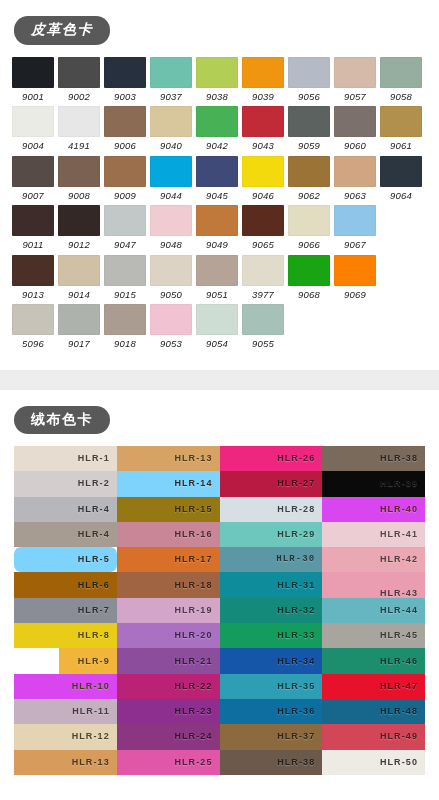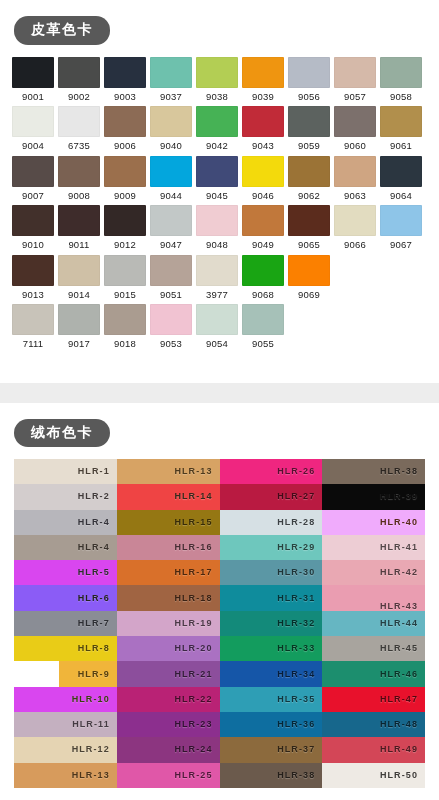--- a/index.html
+++ b/index.html
@@ -18,21 +18,21 @@
     box-sizing: border-box;
   }
 
   
   .card {
     background: #ffffff;
     width: 439px;
     box-sizing: border-box;
     padding: 0;
   }
-  .card-leather { padding: 16px 0 29px 0; }
+  .card-leather { padding: 16px 0 16px 0; font-style: italic; }
   .card-fabric  { padding: 16px 0 30px 0; }
   .section-gap  { height: 20px; background: #ededed; }
 
   
   .pill-wrap { padding: 0 0 12px 14px; }
   .pill {
     display: inline-block;
     background: #595959;
     color: #ffffff;
     font-size: 14px;
@@ -168,21 +168,21 @@
             <div class="lcode">9058</div>
           </div>
         </div>
         <div class="leather-row">
           <div class="lcell">
             <div class="lchip" style="background: rgb(233, 235, 228);"></div>
             <div class="lcode">9004</div>
           </div>
           <div class="lcell">
             <div class="lchip" style="background: rgb(231, 231, 231);"></div>
-            <div class="lcode">6735</div>
+            <div class="lcode">4191</div>
           </div>
           <div class="lcell">
             <div class="lchip" style="background: rgb(140, 107, 85);"></div>
             <div class="lcode">9006</div>
           </div>
           <div class="lcell">
             <div class="lchip" style="background: rgb(216, 199, 156);"></div>
             <div class="lcode">9040</div>
           </div>
           <div class="lcell">
@@ -239,24 +239,20 @@
             <div class="lchip" style="background: rgb(207, 165, 130);"></div>
             <div class="lcode">9063</div>
           </div>
           <div class="lcell">
             <div class="lchip" style="background: rgb(43, 54, 64);"></div>
             <div class="lcode">9064</div>
           </div>
         </div>
         <div class="leather-row">
           <div class="lcell">
-            <div class="lchip" style="background: rgb(66, 48, 43);"></div>
-            <div class="lcode">9010</div>
-          </div>
-          <div class="lcell">
             <div class="lchip" style="background: rgb(62, 44, 43);"></div>
             <div class="lcode">9011</div>
           </div>
           <div class="lcell">
             <div class="lchip" style="background: rgb(51, 40, 38);"></div>
             <div class="lcode">9012</div>
           </div>
           <div class="lcell">
             <div class="lchip" style="background: rgb(194, 200, 199);"></div>
             <div class="lcode">9047</div>
@@ -287,20 +283,24 @@
             <div class="lchip" style="background: rgb(75, 48, 39);"></div>
             <div class="lcode">9013</div>
           </div>
           <div class="lcell">
             <div class="lchip" style="background: rgb(207, 192, 166);"></div>
             <div class="lcode">9014</div>
           </div>
           <div class="lcell">
             <div class="lchip" style="background: rgb(185, 186, 182);"></div>
             <div class="lcode">9015</div>
+          </div>
+          <div class="lcell">
+            <div class="lchip" style="background: rgb(221, 211, 196);"></div>
+            <div class="lcode">9050</div>
           </div>
           <div class="lcell">
             <div class="lchip" style="background: rgb(181, 163, 152);"></div>
             <div class="lcode">9051</div>
           </div>
           <div class="lcell">
             <div class="lchip" style="background: rgb(225, 219, 204);"></div>
             <div class="lcode">3977</div>
           </div>
           <div class="lcell">
@@ -312,21 +312,21 @@
             <div class="lcode">9069</div>
           </div>
           <div class="lcell empty">
             <div class="lchip"></div>
             <div class="lcode"></div>
           </div>
         </div>
         <div class="leather-row">
           <div class="lcell">
             <div class="lchip" style="background: rgb(200, 195, 185);"></div>
-            <div class="lcode">7111</div>
+            <div class="lcode">5096</div>
           </div>
           <div class="lcell">
             <div class="lchip" style="background: rgb(174, 178, 173);"></div>
             <div class="lcode">9017</div>
           </div>
           <div class="lcell">
             <div class="lchip" style="background: rgb(170, 156, 144);"></div>
             <div class="lcode">9018</div>
           </div>
           <div class="lcell">
@@ -370,24 +370,24 @@
           </div>
           <div class="fswatch" style="background: rgb(211, 205, 205);">
             <span class="fcode" style="color: rgb(65, 59, 59);">HLR-2</span>
           </div>
           <div class="fswatch" style="background: rgb(183, 182, 187);">
             <span class="fcode" style="color: rgb(52, 51, 58);">HLR-4</span>
           </div>
           <div class="fswatch" style="background: rgb(167, 156, 146);">
             <span class="fcode" style="color: rgb(58, 51, 44);">HLR-4</span>
           </div>
-          <div class="fswatch" style="background: #d946ef;">
+          <div class="fswatch" style="background: #7dd3fc; border-radius: 7px;">
             <span class="fcode" style="color: rgb(46, 46, 45);">HLR-5</span>
           </div>
-          <div class="fswatch" style="background: #8b5cf6; padding-left: 40px;">
+          <div class="fswatch" style="background: #a16207; padding-left: 40px;">
             <span class="fcode" style="color: rgb(36, 36, 31);">HLR-6</span>
           </div>
           <div class="fswatch" style="background: rgb(138, 141, 149);">
             <span class="fcode" style="color: rgb(44, 46, 51);">HLR-7</span>
           </div>
           <div class="fswatch" style="background: rgb(233, 204, 23);">
             <span class="fcode" style="color: rgb(83, 71, 10);">HLR-8</span>
           </div>
           <div class="fswatch" style="background: rgb(240, 181, 58); margin-left: 45px;">
             <span class="fcode" style="color: rgb(87, 64, 15);">HLR-9</span>
@@ -402,21 +402,21 @@
             <span class="fcode" style="color: rgb(75, 67, 52);">HLR-12</span>
           </div>
           <div class="fswatch" style="background: rgb(215, 155, 92);">
             <span class="fcode" style="color: rgb(77, 53, 25);">HLR-13</span>
           </div>
         </div>
         <div class="fcol">
           <div class="fswatch" style="background: rgb(215, 163, 100);">
             <span class="fcode" style="color: rgb(78, 58, 28);">HLR-13</span>
           </div>
-          <div class="fswatch" style="background: #ef4444;">
+          <div class="fswatch" style="background: #7dd3fc;">
             <span class="fcode" style="color: rgb(55, 41, 27);">HLR-14</span>
           </div>
           <div class="fswatch" style="background: rgb(149, 119, 19);">
             <span class="fcode" style="color: rgb(56, 44, 6);">HLR-15</span>
           </div>
           <div class="fswatch" style="background: rgb(201, 134, 151);">
             <span class="fcode" style="color: rgb(71, 44, 51);">HLR-16</span>
           </div>
           <div class="fswatch" style="background: rgb(217, 112, 42);">
             <span class="fcode" style="color: rgb(77, 39, 12);">HLR-17</span>
@@ -453,21 +453,21 @@
           <div class="fswatch" style="background: rgb(185, 26, 65);">
             <span class="fcode" style="color: rgb(67, 10, 24);">HLR-27</span>
           </div>
           <div class="fswatch" style="background: rgb(214, 224, 228);">
             <span class="fcode" style="color: rgb(61, 66, 69); text-align: center;">HLR-28</span>
           </div>
           <div class="fswatch" style="background: rgb(110, 199, 189);">
             <span class="fcode" style="color: rgb(39, 68, 63);">HLR-29</span>
           </div>
           <div class="fswatch" style="background: rgb(91, 151, 165);">
-            <span class="fcode" style="color: rgb(31, 53, 57);">HLR-30</span>
+            <span class="fcode" style="color: rgb(31, 53, 57); font-family: Liberation Mono, monospace;">HLR-30</span>
           </div>
           <div class="fswatch" style="background: rgb(15, 140, 156);">
             <span class="fcode" style="color: rgb(5, 50, 55);">HLR-31</span>
           </div>
           <div class="fswatch" style="background: rgb(19, 138, 122);">
             <span class="fcode" style="color: rgb(5, 48, 43);">HLR-32</span>
           </div>
           <div class="fswatch" style="background: rgb(19, 156, 94);">
             <span class="fcode" style="color: rgb(5, 55, 33);">HLR-33</span>
           </div>
@@ -487,21 +487,21 @@
             <span class="fcode" style="color: rgb(37, 31, 26);">HLR-38</span>
           </div>
         </div>
         <div class="fcol">
           <div class="fswatch" style="background: rgb(122, 106, 92);">
             <span class="fcode" style="color: rgb(43, 37, 32);">HLR-38</span>
           </div>
           <div class="fswatch" style="background: rgb(10, 10, 10);">
             <span class="fcode" style="color: rgb(10, 10, 10);">HLR-39</span>
           </div>
-          <div class="fswatch" style="background: #f0abfc;">
+          <div class="fswatch" style="background: #d946ef;">
             <span class="fcode" style="color: rgb(87, 41, 25);">HLR-40</span>
           </div>
           <div class="fswatch" style="background: rgb(237, 205, 212);">
             <span class="fcode" style="color: rgb(84, 71, 73);">HLR-41</span>
           </div>
           <div class="fswatch" style="background: rgb(233, 168, 179);">
             <span class="fcode" style="color: rgb(83, 59, 63);">HLR-42</span>
           </div>
           <div class="fswatch" style="background: rgb(234, 157, 177);">
             <span class="fcode" style="color: rgb(83, 55, 62); margin-top: 16px;">HLR-43</span>

